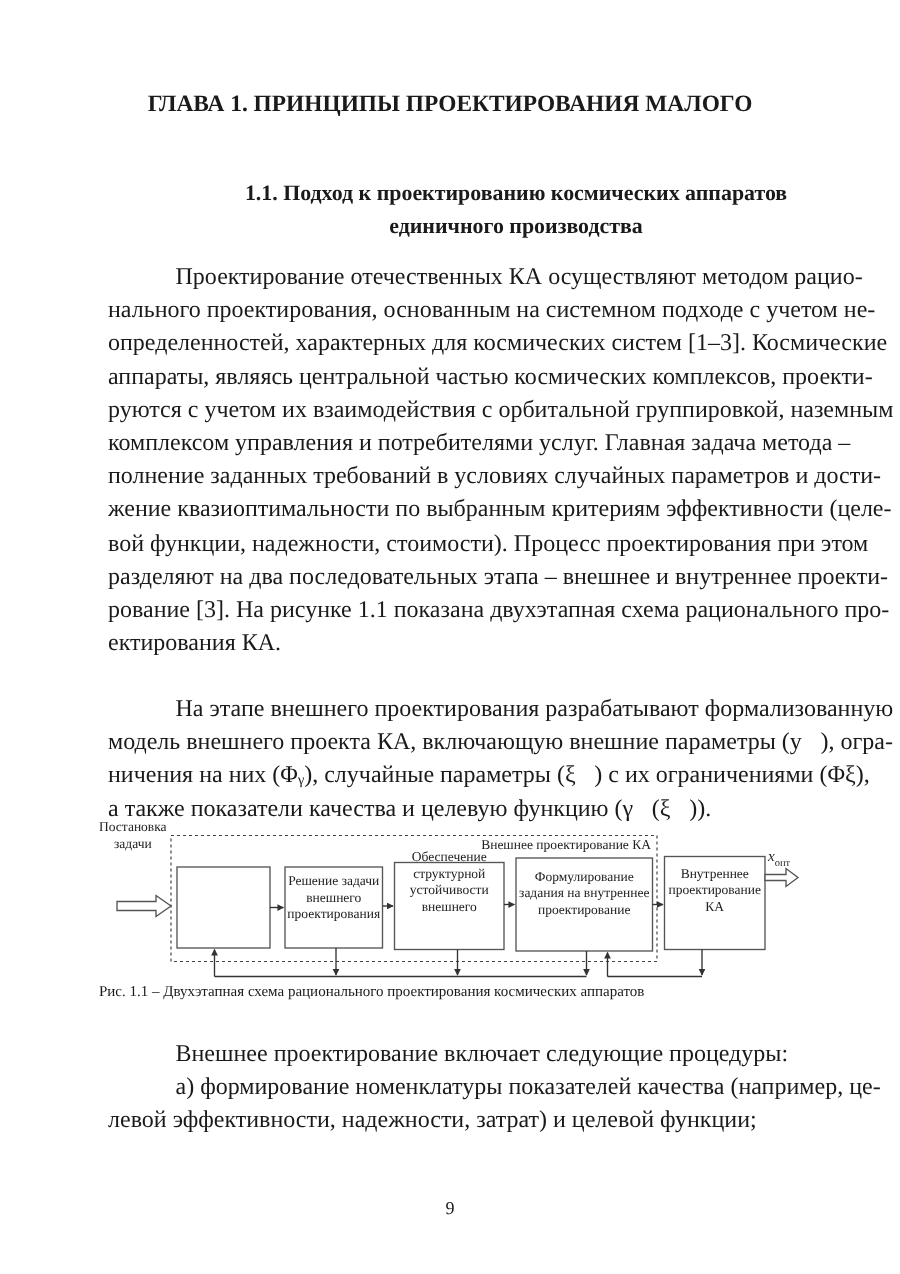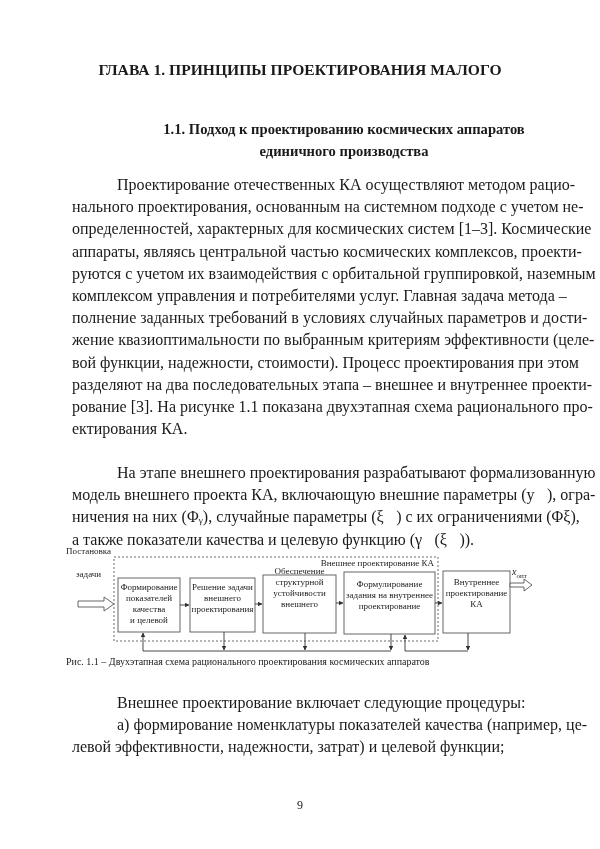--- a/index.html
+++ b/index.html
@@ -85,33 +85,27 @@
     <line x1="245" y1="105" x2="245" y2="122" stroke="#333" stroke-width="0.9" marker-end="url(#ah)"></line>
     <line x1="331" y1="106" x2="331" y2="122" stroke="#333" stroke-width="0.9" marker-end="url(#ah)"></line>
 
     <line x1="345" y1="123" x2="408" y2="123" stroke="#333" stroke-width="0.9"></line>
     <line x1="345" y1="123" x2="345" y2="107" stroke="#333" stroke-width="0.9" marker-end="url(#ah)"></line>
     <line x1="408" y1="105" x2="408" y2="122" stroke="#333" stroke-width="0.9" marker-end="url(#ah)"></line>
   </svg>
 
   <div class="ftext" style="left:6px; top:18px; text-align:left;">
     <div>Постановка</div>
-    <div style="padding-left:10px;margin-top:12px;">задачи</div>
+    <div style="padding-left:10px;">задачи</div>
   </div>
   <div class="ftext" style="left:196px; top:30px; width:178px; text-align:right;">Внешнее проектирование КА</div>
   <div class="ftext" style="left:452px; top:38px; text-align:left; font-style:italic; font-size:10px;">
     <span>x</span><sub style="font-style:normal; font-size:7px;">опт</sub>
   </div>
 
-  <div class="ftext" style="left:58px; top:54px; width:62px;">
-    <div>Формирование</div>
-    <div>показателей</div>
-    <div>качества</div>
-    <div>и целевой</div>
-  </div>
   <div class="ftext" style="left:130px; top:54px; width:65px;">
     <div>Решение задачи</div>
     <div>внешнего</div>
     <div>проектирования</div>
   </div>
   <div class="ftext" style="left:203px; top:38px; width:73px;">
     <div>Обеспечение</div>
     <div>структурной</div>
     <div>устойчивости</div>
     <div>внешнего</div>

